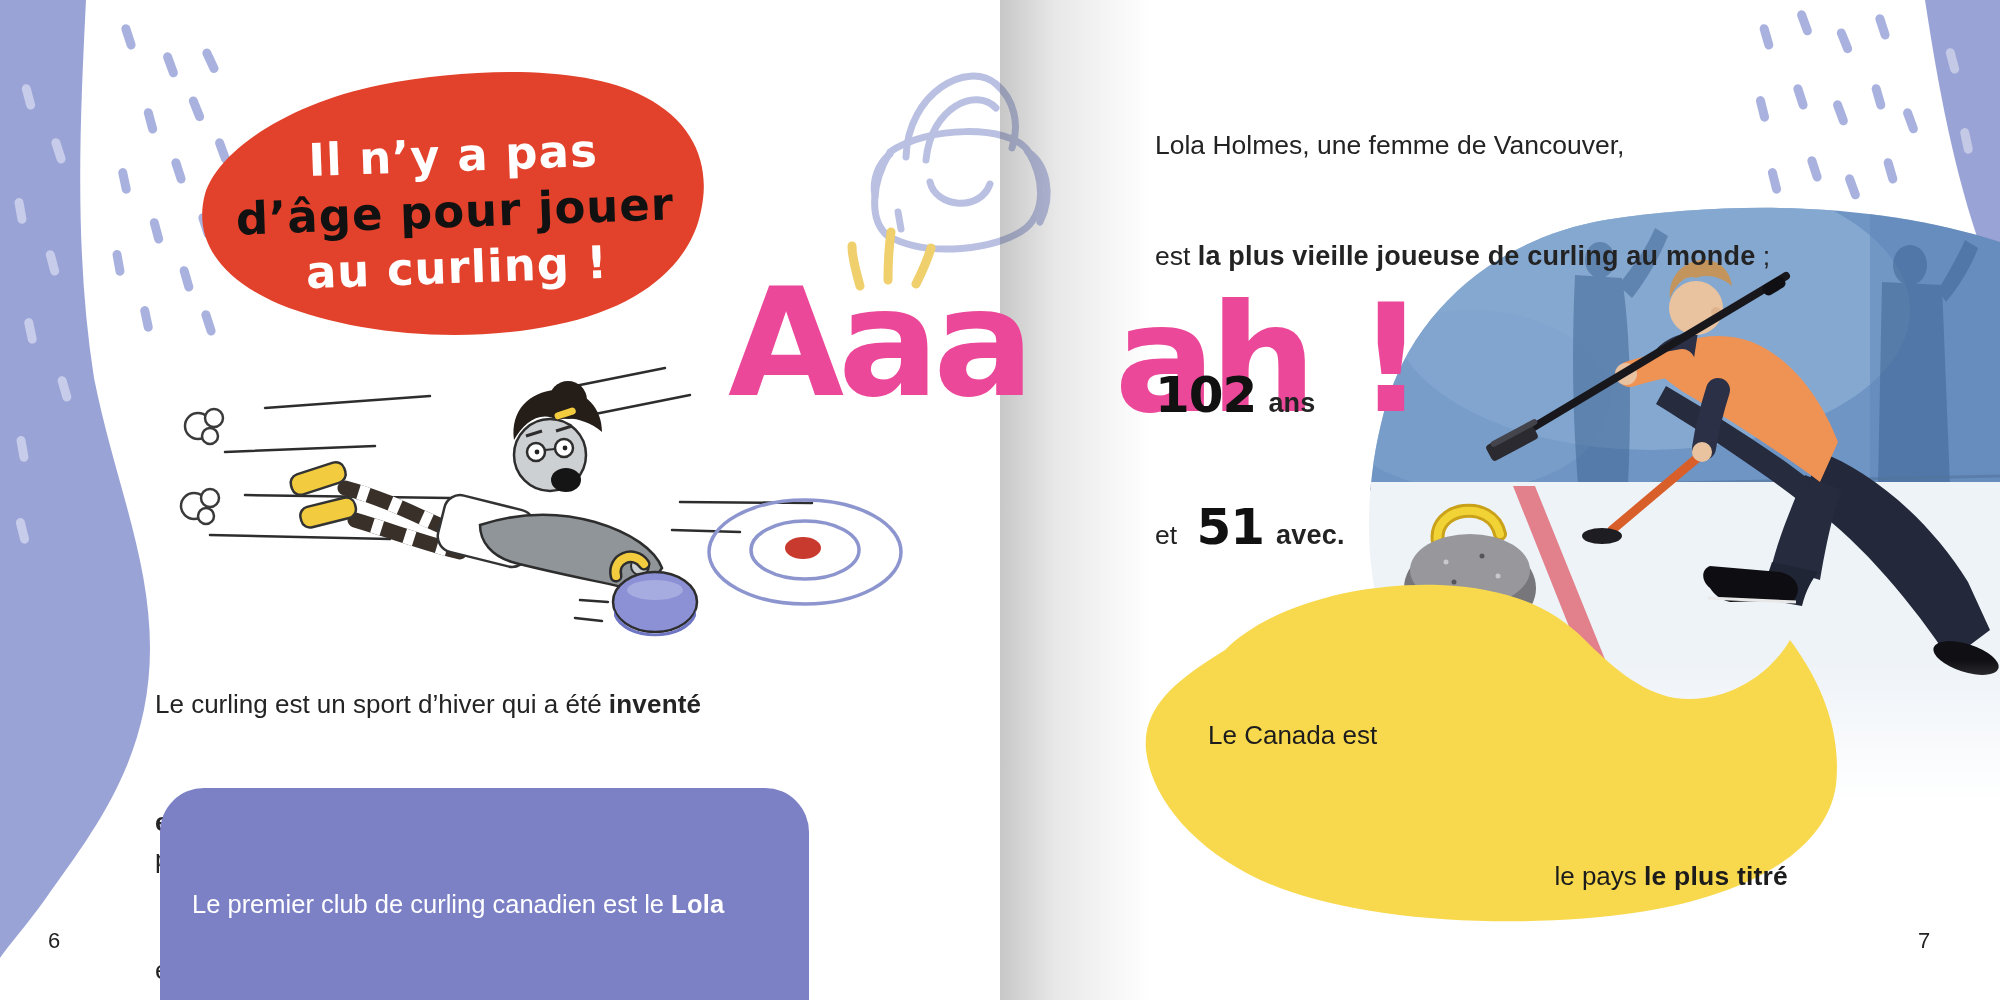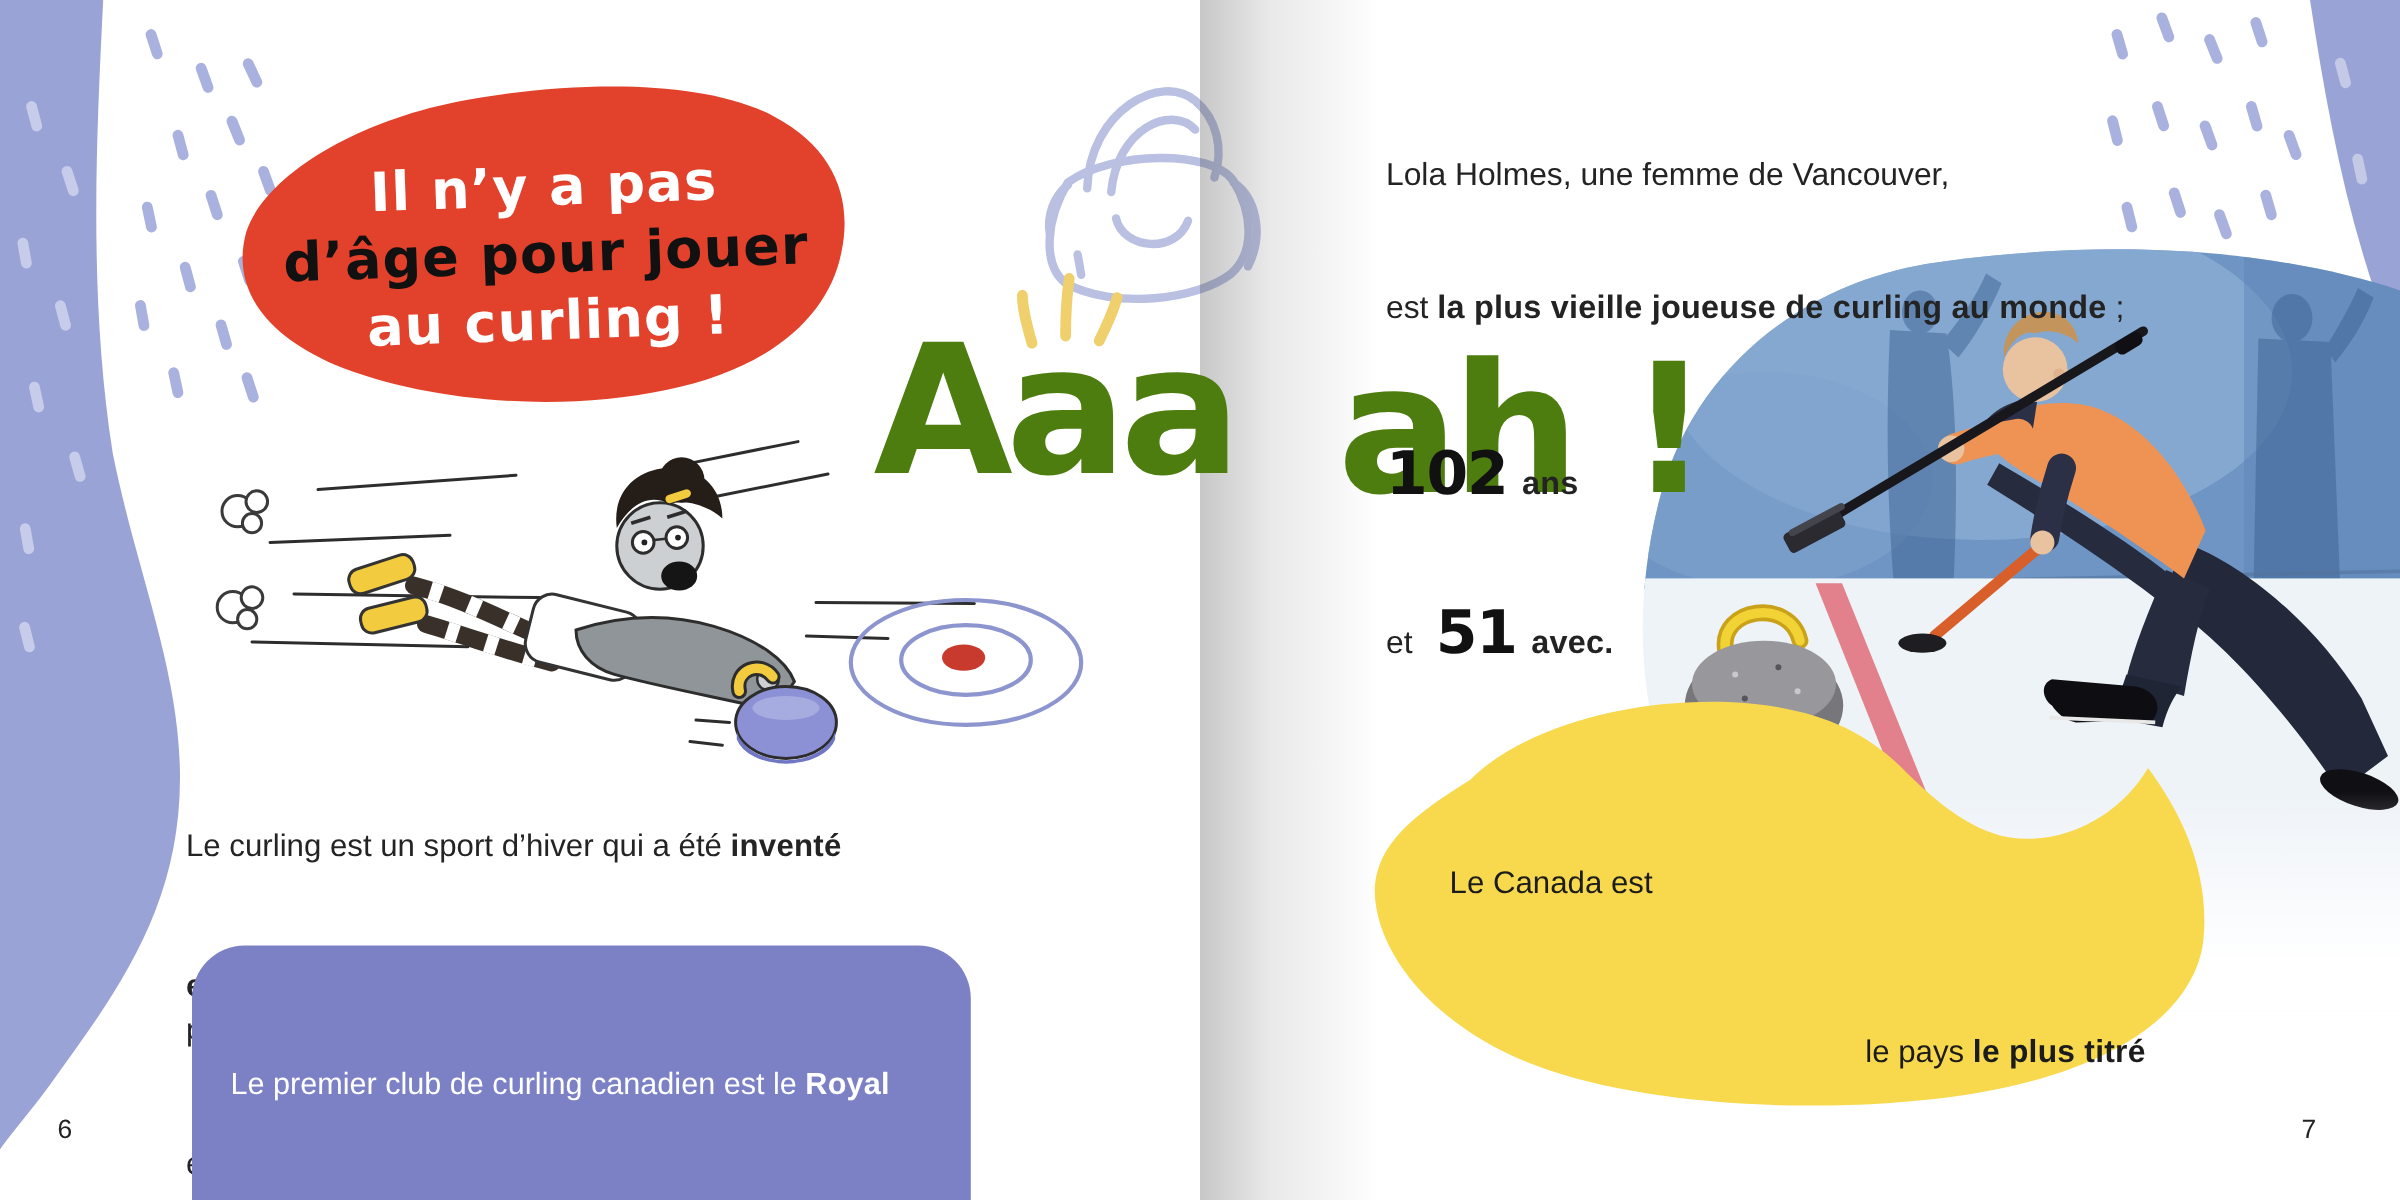--- a/index.html
+++ b/index.html
@@ -24,21 +24,21 @@
   
   .info-box{left:160px;top:788px;width:585px;background:#7c81c6;border-radius:44px;
     padding:24px 32px;color:#ffffff;font-size:25.5px;line-height:37px;z-index:5;}
   .info-box .chunky{font-size:25.5px;color:#ffffff;}
 
   .pagenum{font-size:22px;color:#222;z-index:6;}
   .pn-left{left:48px;top:928px;}
   .pn-right{left:1918px;top:928px;}
 
   
-  .scream{left:728px;top:268px;display:flex;gap:86px;z-index:6;color:#4d7c0f;
+  .scream{left:728px;top:268px;display:flex;gap:86px;z-index:6;color:#ec4899;
     font-family:"DejaVu Sans",sans-serif;font-weight:bold;font-size:150px;letter-spacing:-6px;line-height:1;}
   .scream .p2{margin-top:16px;}
 
   
   .intro{left:1155px;top:60px;z-index:6;font-size:26.5px;line-height:34px;color:#232323;}
   .intro .row{margin-bottom:9px;}
   .intro .chunky{font-size:27px;}
   .years,.days{display:flex;align-items:baseline;gap:12px;}
   .bignum{font-family:"DejaVu Sans",sans-serif;font-weight:bold;font-size:50px;letter-spacing:-1px;color:#111;}
   .years{margin-top:10px;} .days{margin-top:4px;}
@@ -208,21 +208,21 @@
   </svg>
 
   <div class="abs paragraph pre">
     <div><span>Le curling est un sport d’hiver qui a été </span><span class="chunky">inventé</span></div>
     <div><span class="chunky">en Écosse</span><span>, au 16</span><sup>e</sup><span> siècle. Il se joue avec des pierres</span></div>
     <div>en granite qu’il faut envoyer le plus près possible</div>
     
   </div>
 
   <div class="abs info-box pre">
-    <div><span>Le premier club de curling canadien est le </span><span class="chunky">Royal</span></div>
+    <div><span>Le premier club de curling canadien est le </span><span class="chunky">Lola</span></div>
     <div></div>
     
   </div>
 
   <div class="abs pagenum pn-left">6</div>
 
   <div class="abs spine"></div>
 
   <svg class="abs z4" style="left:846px;top:220px;" width="92" height="80" viewBox="0 0 92 80">
     <g fill="none" stroke="#f0cf6d" stroke-width="9" stroke-linecap="round">

